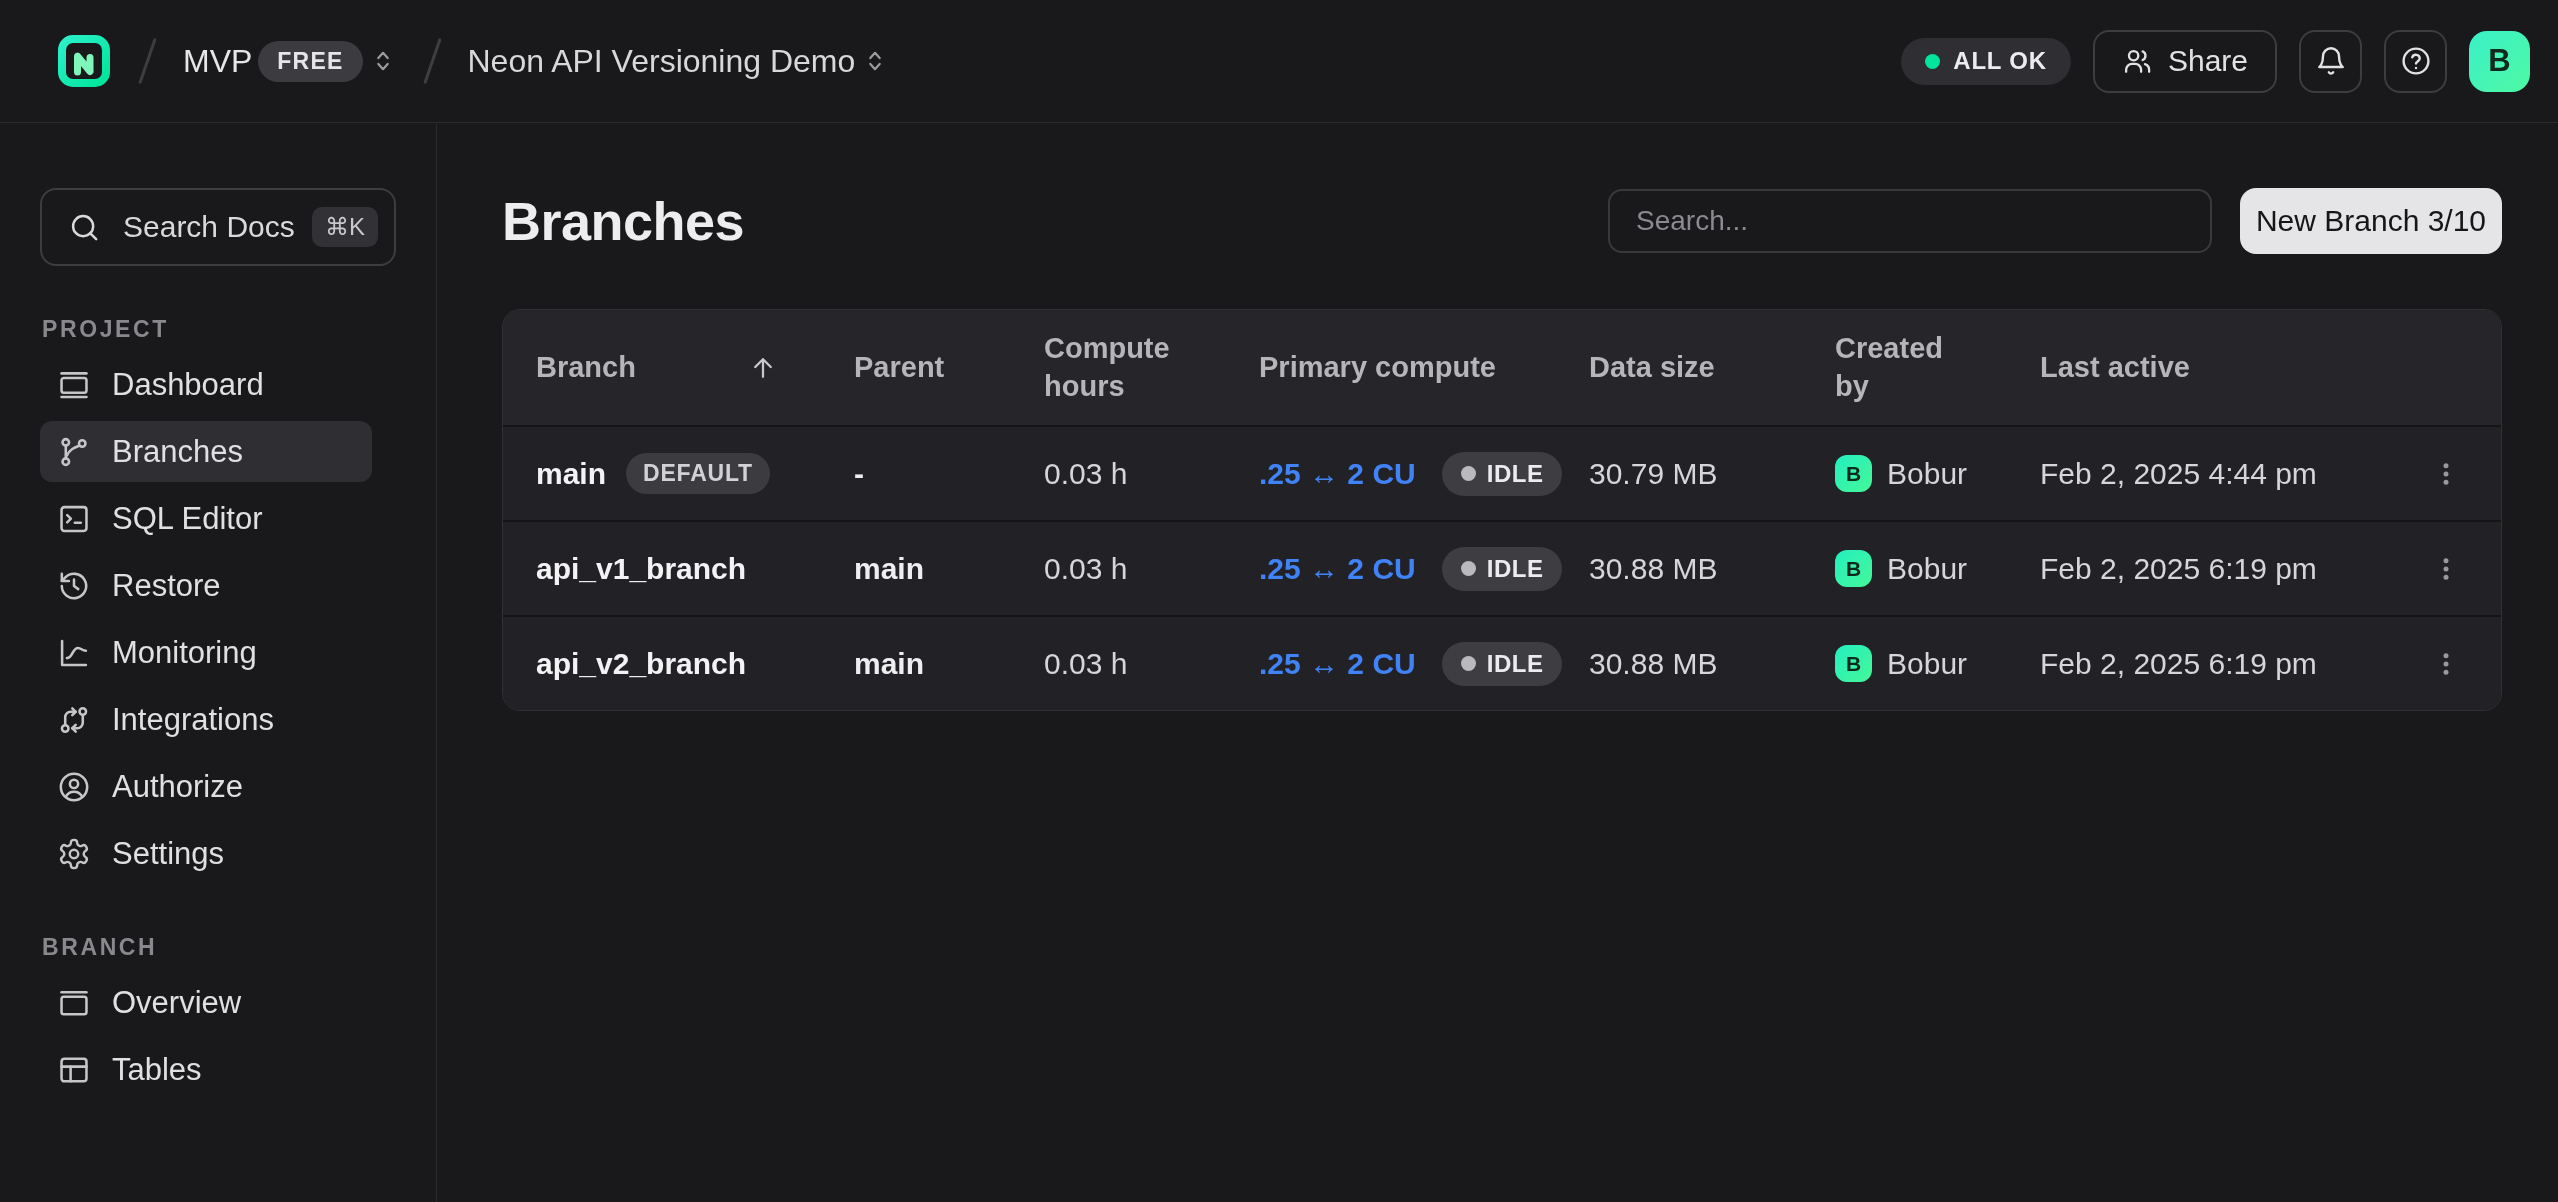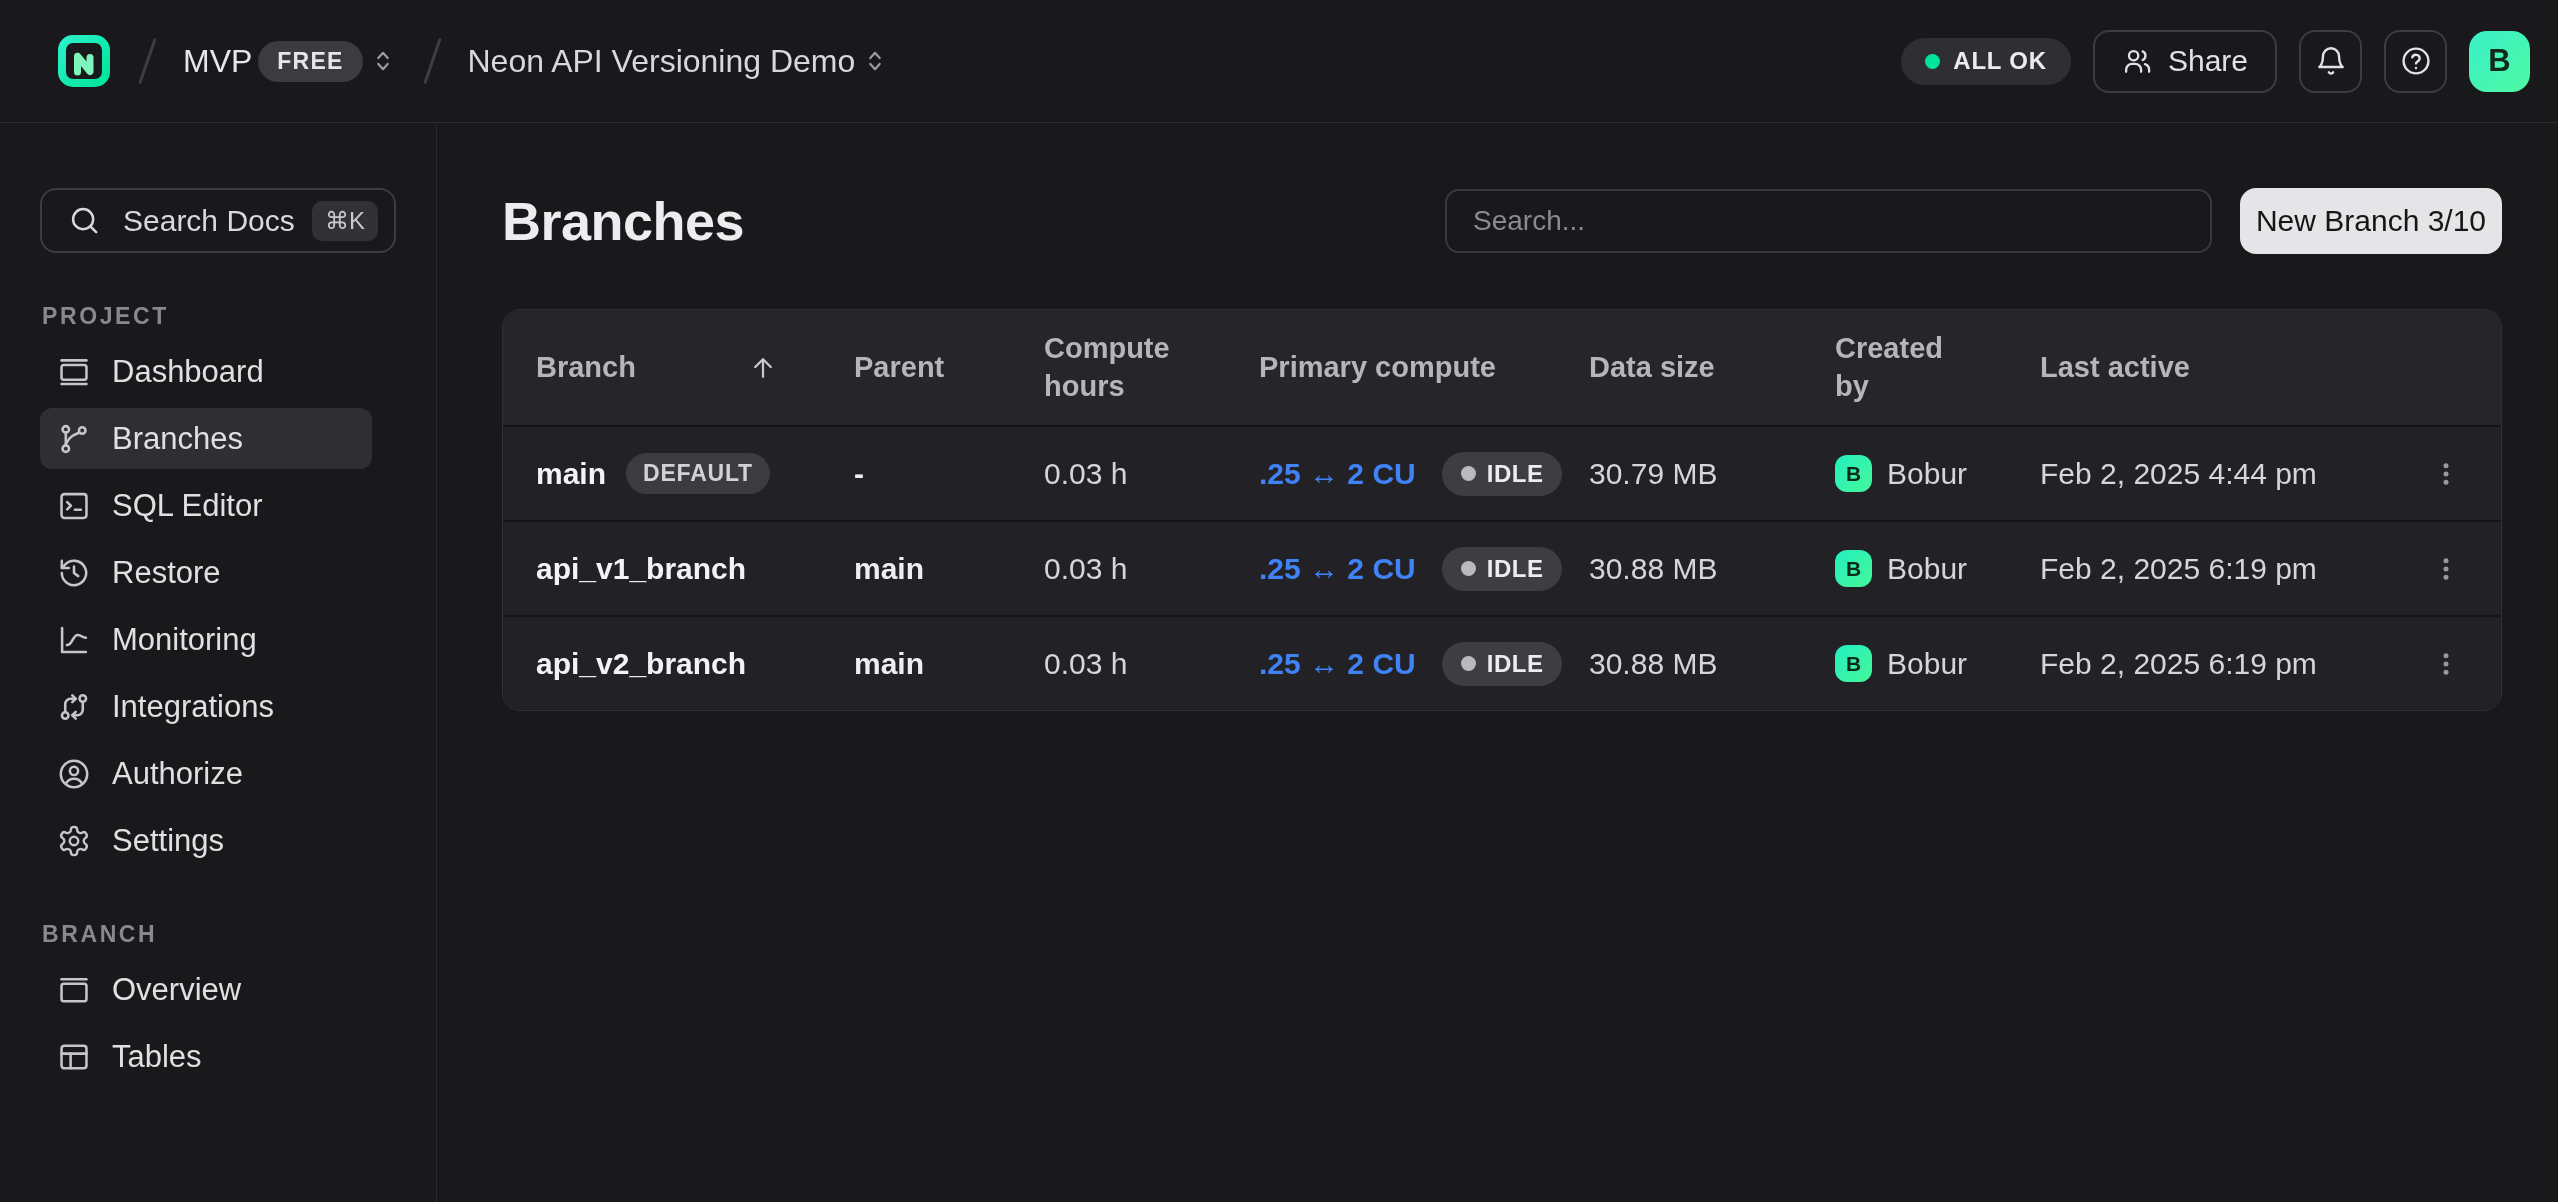--- a/index.html
+++ b/index.html
@@ -56,21 +56,21 @@
   }
 
   
   .sidebar {
     position:absolute; top:124px; left:0; bottom:0; width:437px;
     border-right:1px solid #2b2b2f;
     padding:64px 40px 0 40px;
   }
   .docs-search {
     display:flex; align-items:center;
-    height:65px; border:2px solid #3c3c41; border-radius:16px;
+    height:78px; border:2px solid #3c3c41; border-radius:16px;
     padding:0 16px 0 26px; color:#d9d9dc;
   }
   .docs-search .label { font-size:30px; margin-left:22px; }
   .docs-search kbd {
     margin-left:auto; background:#313136; border-radius:10px;
     font-family:inherit; font-size:24px; color:#c9c9cd;
     padding:8px 13px; line-height:1;
   }
   .side-section-label {
     margin:50px 0 12px 2px; font-size:23px; font-weight:700;
@@ -82,21 +82,21 @@
     border-radius:12px; color:#c6c6c9;
   }
   .side-item .label { font-size:31px; color:#e0e0e2; }
   .side-item.active { background:#2e2e33; }
 
   
   .main { position:absolute; left:438px; top:124px; right:0; bottom:0; padding:0 56px 0 64px; }
   .main-header { margin-top:64px; display:flex; align-items:center; height:66px; }
   .page-title { font-size:54px; font-weight:700; letter-spacing:-0.5px; color:#ededef; }
   .main-search {
-    margin-left:auto; width:767px; height:64px;
+    margin-left:auto; width:604px; height:64px;
     background:transparent; border:2px solid #38383d; border-radius:14px;
     color:#fef9c3; font-size:28px; font-family:inherit; padding:0 26px; outline:none;
   }
   .main-search::placeholder { color:#8a8a90; }
   .new-branch-btn {
     margin-left:28px; width:262px; height:66px;
     background:#e5e5e7; color:#161618; border:none; border-radius:16px;
     font-size:30px; font-weight:500; font-family:inherit;
   }
 

